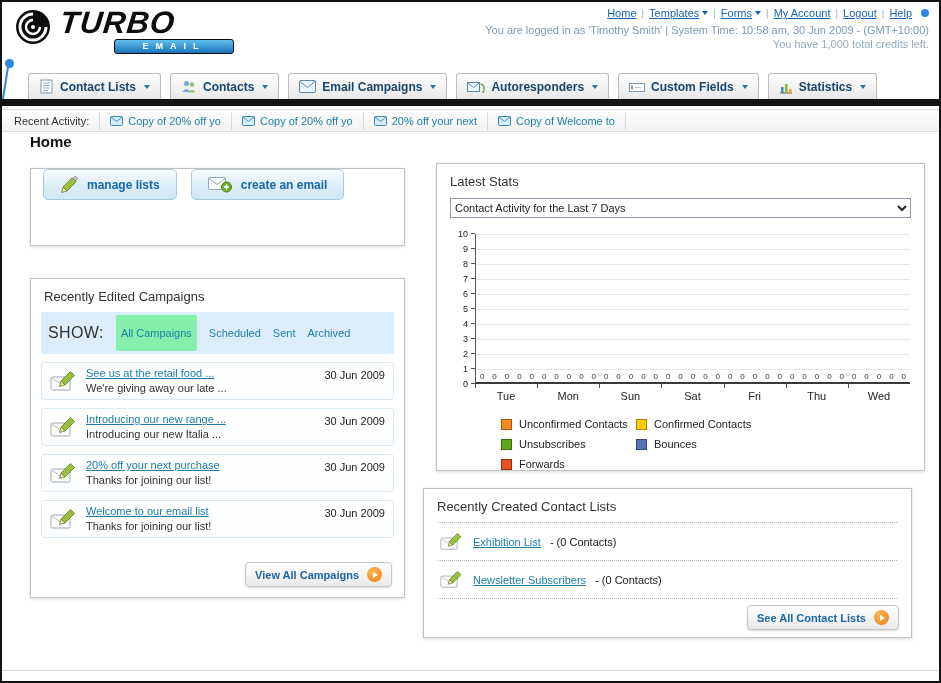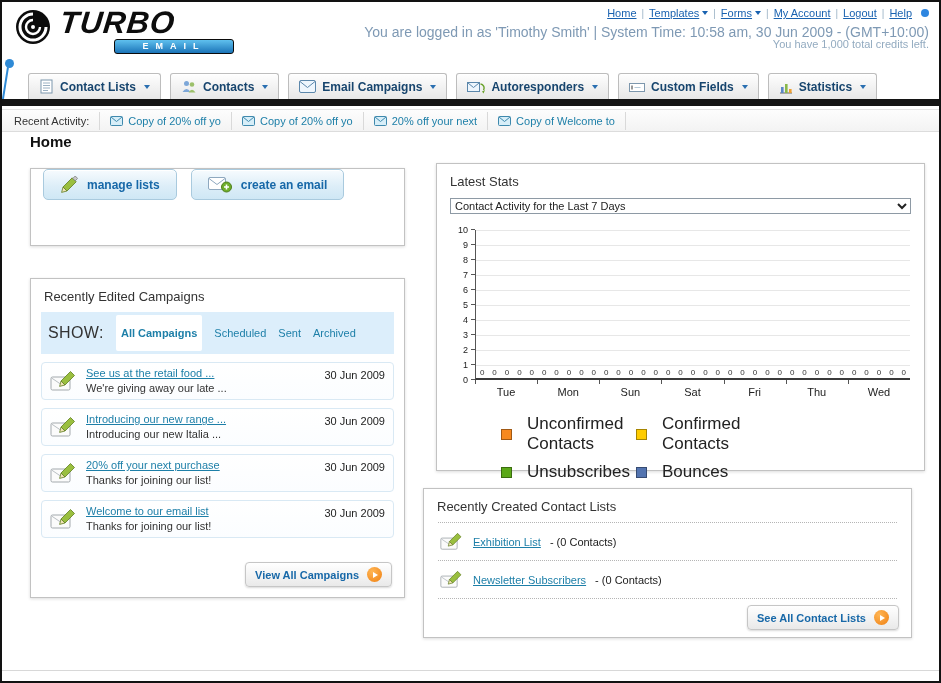--- a/index.html
+++ b/index.html
@@ -13,21 +13,21 @@
   .logo-title { display:block; font-size:31px; font-weight:bold; font-style:italic; letter-spacing:1px; color:#0d0d0d; line-height:34px; transform:skewX(-6deg); }
   .logo-sub { position:absolute; left:54px; top:33px; width:120px; height:15px; background:linear-gradient(#5fc0ee,#1b74b8); border:1px solid #0b0b0b; border-radius:3px; color:#fff; font-size:9px; font-weight:bold; letter-spacing:7px; text-align:center; line-height:13px; }
   .edge-dot { position:absolute; left:3px; top:57px; width:9px; height:9px; border-radius:50%; background:#2f8ad6; }
   .edge-line { position:absolute; left:2px; top:65px; width:2px; height:38px; background:#2f8ad6; transform:rotate(9deg); }
 
   .top-links { position:absolute; right:10px; top:5px; display:flex; align-items:center; gap:5px; font-size:11px; }
   .top-links a { color:#1962b0; text-decoration:underline; display:inline-flex; align-items:center; gap:3px; cursor:pointer; }
   .sep { color:#9db4c6; font-size:10px; }
   .blue-dot { width:8px; height:8px; border-radius:50%; background:#2e86e0; margin-left:4px; }
   .chev-sm { width:0; height:0; border-left:3px solid transparent; border-right:3px solid transparent; border-top:4px solid #1962b0; }
-  .status1 { position:absolute; right:10px; top:22px; font-size:14px; color:#7e99b4; }
+  .status1 { position:absolute; right:10px; top:22px; font-size:11px; color:#7e99b4; }
   .status2 { position:absolute; right:10px; top:36px; font-size:11px; color:#93abc0; }
 
   
   .navbar { position:absolute; left:0; top:70px; width:100%; height:27px; display:flex; align-items:flex-end; gap:9px; padding-left:26px; }
   .tab { display:flex; align-items:center; gap:6px; height:26px; padding:0 10px; border:1px solid #bdbdbd; border-bottom:none; border-radius:3px 3px 0 0; background:linear-gradient(#fefefe,#e7e7e7); font-size:12px; font-weight:bold; color:#17456e; cursor:pointer; box-shadow:inset 0 1px 0 #fff; }
   .chev { width:0; height:0; border-left:3.5px solid transparent; border-right:3.5px solid transparent; border-top:4px solid #2a6fb0; margin-left:2px; }
   .blackbar { position:absolute; left:0; top:97px; width:100%; height:7px; background:#141414; }
 
   
   .activity { position:absolute; left:0; top:107px; right:0; height:23px; display:flex; align-items:center; background:linear-gradient(#fdfdfd,#f3f3f3); border-top:1px solid #e3e3e3; border-bottom:1px solid #dcdcdc; padding-left:12px; font-size:11px; color:#333; }
@@ -43,21 +43,21 @@
   .panel-head a { font-size:11px; color:#1d7fa8; text-decoration:underline; cursor:pointer; }
 
   .getstarted { left:28px; top:166px; width:375px; height:78px; }
   .gs-buttons { display:flex; gap:14px; padding:0 12px; }
   .gs-btn { height:31px; border-radius:5px; border:1px solid #a9cade; background:linear-gradient(#f7fbfe, #ddeef8 55%, #cfe7f5); box-shadow:inset 0 1px 0 #fff; padding:0 16px; font-size:12px; font-weight:bold; color:#1768a8; display:flex; align-items:center; gap:9px; cursor:pointer; }
 
   .campaigns { left:28px; top:276px; width:375px; height:320px; }
   .filterbar { margin:0 10px; background:#dceefb; padding:3px 7px; display:flex; gap:12px; align-items:center; font-size:11px; }
   .show-label { color:#333; font-size:16px; letter-spacing:.4px; }
   .filterbar a { color:#1d7fa8; text-decoration:none; cursor:pointer; }
-  .filterbar a.active { background:#ffffff; padding:12px 5px; border-radius:2px; font-weight:bold; }
+  .filterbar a.active { background:#86efac; padding:12px 5px; border-radius:2px; font-weight:normal; }
   .camp-list { padding:8px 10px 0; display:flex; flex-direction:column; gap:8px; }
   .camp-item { border:1px solid #d9e9f4; border-radius:4px; padding:3px 8px; display:flex; align-items:center; gap:8px; min-height:38px; background:linear-gradient(#ffffff,#fbfdff); }
   .camp-txt { flex:1; line-height:1.35; }
   .camp-txt a { display:block; color:#1d7fa8; font-size:11px; text-decoration:underline; cursor:pointer; }
   .camp-sub { font-size:11px; color:#333; }
   .camp-date { align-self:flex-start; margin-top:3px; font-size:11px; color:#222; }
   .panel-foot { margin-top:auto; display:flex; justify-content:flex-end; padding:6px 12px 10px; }
   .pill { display:inline-flex; align-items:center; gap:8px; border:1px solid #c6c6c6; border-radius:4px; background:linear-gradient(#ffffff,#e9e9e9); padding:4px 9px; font-size:11px; font-weight:bold; color:#1768a8; box-shadow:0 1px 2px rgba(0,0,0,.15); cursor:pointer; }
   .arrow-circle { width:15px; height:15px; border-radius:50%; background:radial-gradient(circle at 35% 30%, #ffb554, #ef8012); display:inline-flex; align-items:center; justify-content:center; flex:none; }
   .arrow-circle::before { content:""; width:0; height:0; border-left:5px solid #fff; border-top:3.5px solid transparent; border-bottom:3.5px solid transparent; margin-left:1px; }
@@ -70,21 +70,21 @@
   .yaxis { position:relative; width:30px; height:150px; flex:none; }
   .ytick { position:absolute; right:7px; font-size:9px; color:#222; line-height:10px; }
   .ytick::after { content:""; position:absolute; right:-7px; top:4px; width:4px; height:1px; background:#555; }
   .plot { position:relative; flex:1; height:150px; border-left:1px solid #555; border-bottom:2px solid #3a3a3a; background:repeating-linear-gradient(to bottom, #e7e7e7 0, #e7e7e7 1px, transparent 1px, transparent 15px); }
   .zero-group { position:absolute; bottom:1px; height:10px; display:flex; justify-content:space-around; align-items:flex-end; }
   .zero-group span { font-size:8px; color:#333; }
   .xlabels { display:flex; margin-left:30px; padding-top:6px; }
   .xlabels span { position:relative; flex:1; text-align:center; font-size:11px; color:#222; }
   .xlabels span::before { content:""; position:absolute; top:-6px; left:0; width:1px; height:4px; background:#555; }
   .legend { margin:16px 8px 0 56px; display:flex; flex-wrap:wrap; row-gap:8px; }
-  .legend-item { width:135px; display:flex; align-items:center; gap:15px; font-size:17px; color:#222; }
+  .legend-item { width:135px; display:flex; align-items:center; gap:7px; font-size:11px; color:#222; }
   .swatch { width:11px; height:11px; border:1px solid rgba(0,0,0,.35); flex:none; }
 
   
   .lists { left:421px; top:486px; width:489px; height:150px; }
   .cl-items { margin:0 14px; }
   .cl-item { display:flex; align-items:center; gap:9px; padding:8px 2px; border-bottom:1px dotted #b5b5b5; font-size:11px; color:#222; }
   .cl-item:first-child { border-top:1px dotted #b5b5b5; }
   .cl-item a { color:#1d7fa8; text-decoration:underline; cursor:pointer; }
 
   .footer-line { position:absolute; left:0; right:0; top:668px; border-top:1px solid #d8d8d8; }

